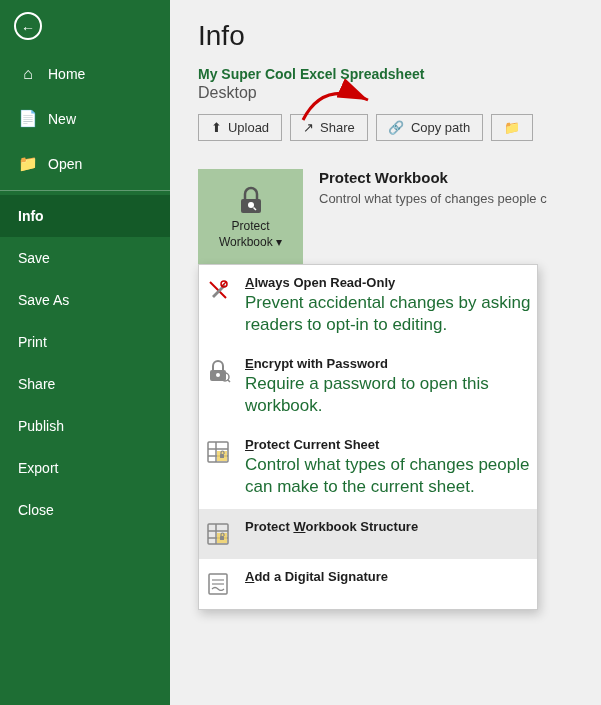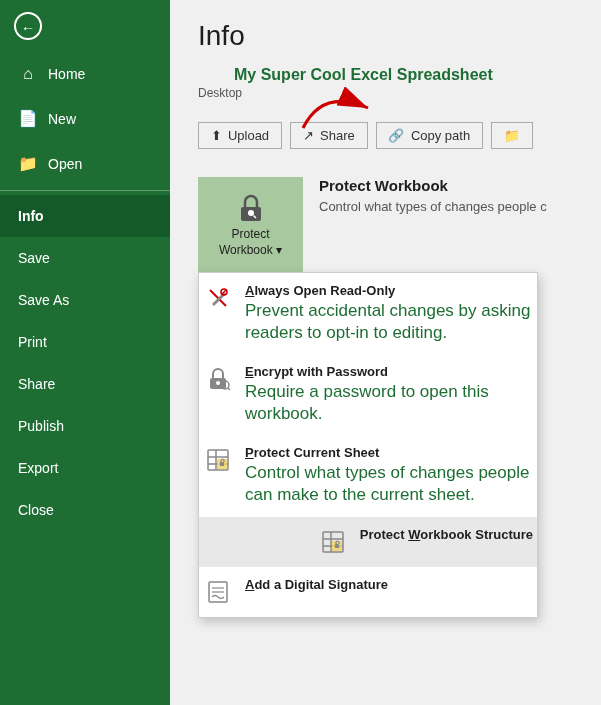--- a/index.html
+++ b/index.html
@@ -88,34 +88,33 @@
     }
 
     .main-title {
       font-size: 28px;
       font-weight: 300;
       color: #1e1e1e;
       margin-bottom: 14px;
     }
 
     .file-name {
-      font-size: 16px;
+      font-size: 14px;
       color: #1e6e34;
       font-weight: 600;
       margin-bottom: 2px;
       white-space: nowrap;
       overflow: hidden;
       text-overflow: ellipsis;
-      margin-left: 36px;
     }
 
     .file-location {
-      font-size: 12px;
+      font-size: 16px;
       color: #555;
-      margin-bottom: 22px;
+      margin-bottom: 12px;
     }
 
     .action-buttons {
       display: flex;
       gap: 8px;
       margin-bottom: 18px;
     }
 
     .action-btn {
       display: flex;
@@ -195,21 +194,20 @@
     .dropdown-item {
       display: flex;
       align-items: flex-start;
       padding: 10px 4px;
       gap: 12px;
       cursor: pointer;
     }
 
     .dropdown-item.highlighted {
       background: #e8e8e8;
-      justify-content: flex-end;
     }
 
     .dropdown-item .item-icon {
       width: 30px;
       min-width: 30px;
       height: 30px;
       display: flex;
       align-items: center;
       justify-content: center;
       font-size: 18px;

